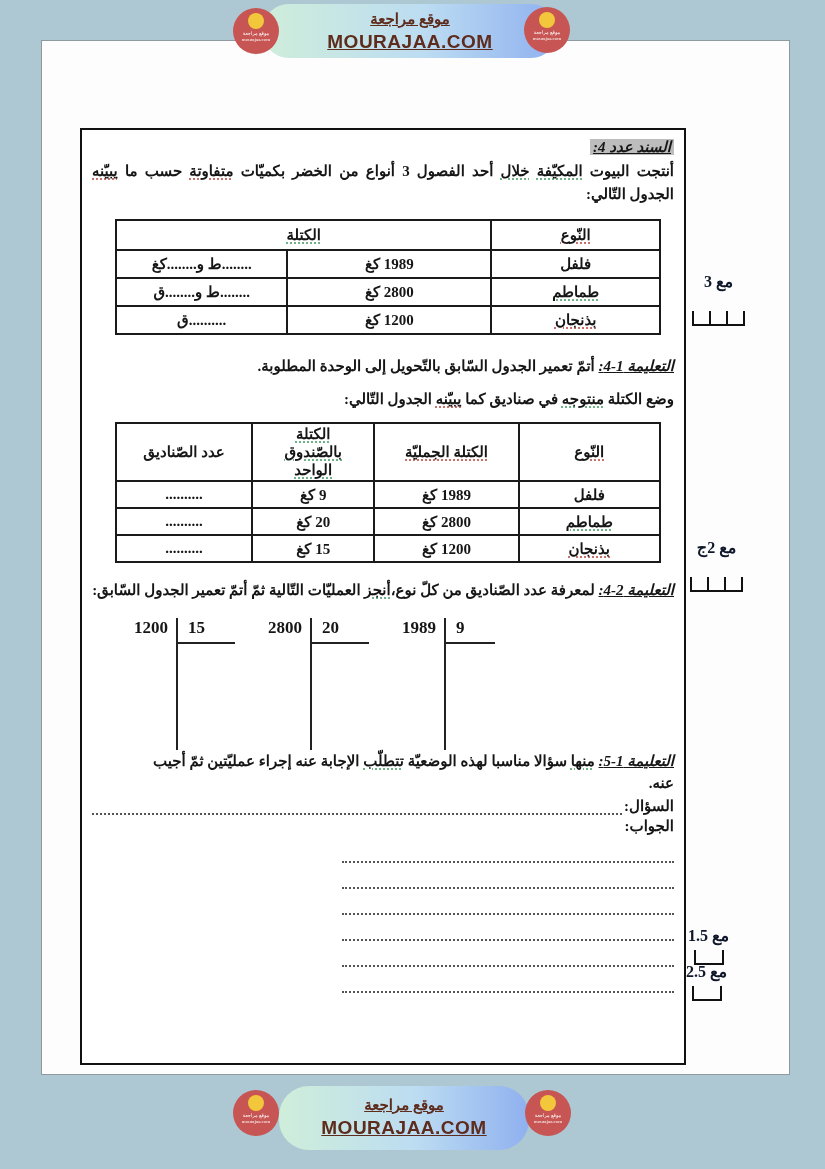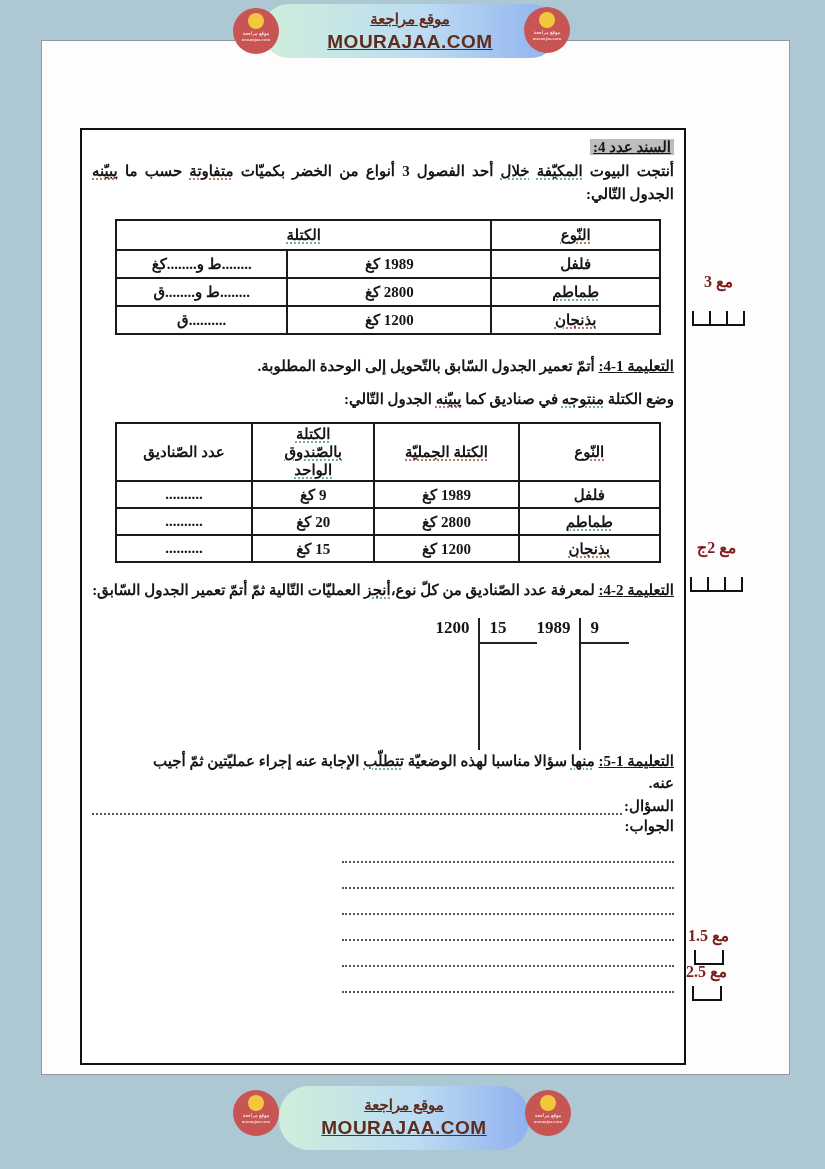--- a/index.html
+++ b/index.html
@@ -24,45 +24,45 @@
     text-align:center;color:#fff;z-index:2;}
   .logo .sun{width:16px;height:16px;border-radius:50%;background:#f2c73c;margin:5px auto 2px;}
   .logo .l1{font-size:5px;line-height:1.2;direction:rtl;}
   .logo .l2{font-size:5px;line-height:1.2;}
   
   .content-box{position:absolute;left:80px;top:128px;width:606px;height:937px;
     box-sizing:border-box;border:2px solid #111;background:#fff;direction:rtl;
     padding:6px 10px;font-weight:bold;font-size:15px;overflow:hidden;}
   .title-line{margin:2px 0 4px;}
   .hl{background:#bdbdbd;padding:0 3px;}
-  .u{text-decoration:underline;}
+  .u{text-decoration:underline;font-style:italic;}
   .wavy-r{text-decoration:underline dotted #b5433a;text-underline-offset:3px;}
   .wavy-g{text-decoration:underline dotted #3f9960;text-underline-offset:3px;}
   .para{line-height:1.5;text-align:justify;margin:0;}
   .mt14{margin-top:20px;} .mt10{margin-top:10px;} .mt16{margin-top:16px;} .mt6{margin-top:6px;}
   .t{border-collapse:collapse;width:546px;margin:14px 13px 0 auto;text-align:center;}
   .t th,.t td{border:2px solid #1a1a1a;padding:1px 20px;font-weight:bold;}
   .t1 th{height:26px;} .t1 td{height:24px;}
   .t2 th{height:44px;} .t2 td{height:23px;}
   
-  .division-row{direction:ltr;display:flex;justify-content:flex-end;
-    padding:0 45px 0 42px;margin-top:16px;height:132px;}
+  .division-row{direction:ltr;display:flex;justify-content:flex-start;
+    padding:0 45px 0 42px;margin-top:16px;height:132px;gap:33px;}
   .op{display:flex;align-items:flex-start;}
   .op-dividend{font-size:17px;padding:0 8px 0 0;line-height:1.2;}
   .op-col{border-left:2px solid #222;height:100%;}
   .op-divisor{border-bottom:2px solid #222;padding:0 30px 4px 10px;font-size:17px;line-height:1.2;}
   
   .q-line{display:flex;align-items:flex-end;margin-top:2px;}
   .dotfill{flex:1;border-bottom:2px dotted #555;height:15px;margin-right:2px;}
   .ans-label{margin-top:2px;}
   .ans-wrap{width:332px;margin-top:2px;}
   .ans-line{height:24px;border-bottom:2px dotted #555;}
   
   .mark{position:absolute;display:flex;flex-direction:column;align-items:center;
-    direction:rtl;font-weight:bold;font-size:16px;color:#7f1d1d;z-index:1;text-align:right;}
+    direction:rtl;font-weight:bold;font-size:16px;color:#0f172a;z-index:1;text-align:right;}
   .comb{display:flex;margin-top:20px;direction:ltr;}
   .comb span{width:15px;height:13px;border:2px solid #111;border-top:none;}
   .comb span + span{margin-left:-2px;}
   .comb.c1{margin-top:5px;}
   .comb.c1 span{width:26px;}
   .m1{left:692px;top:272px;} .m2{left:690px;top:538px;}
   .m3{left:688px;top:890px;margin-top:36px;} .m4{left:686px;top:962px;}
 </style>
 </head>
 <body>
@@ -154,20 +154,26 @@
   </p>
 
   <div class="division-row">
     <div class="op">
       <div class="op-dividend">1200</div>
       <div class="op-col">
         <div class="op-divisor">15</div>
       </div>
     </div>
     <div class="op">
+      <div class="op-dividend">2800</div>
+      <div class="op-col">
+        <div class="op-divisor">20</div>
+      </div>
+    </div>
+    <div class="op">
       <div class="op-dividend">1989</div>
       <div class="op-col">
         <div class="op-divisor">9</div>
       </div>
     </div>
   </div>
 
   <p class="para">
     <span class="u">التعليمة 1-5:</span><span><span> </span><span class="wavy-g">منها</span><span> سؤالا مناسبا لهذه الوضعيّة </span><span class="wavy-g">تتطلّب</span><span> الإجابة عنه إجراء عمليّتين ثمّ أجيب</span></span>
   </p>

